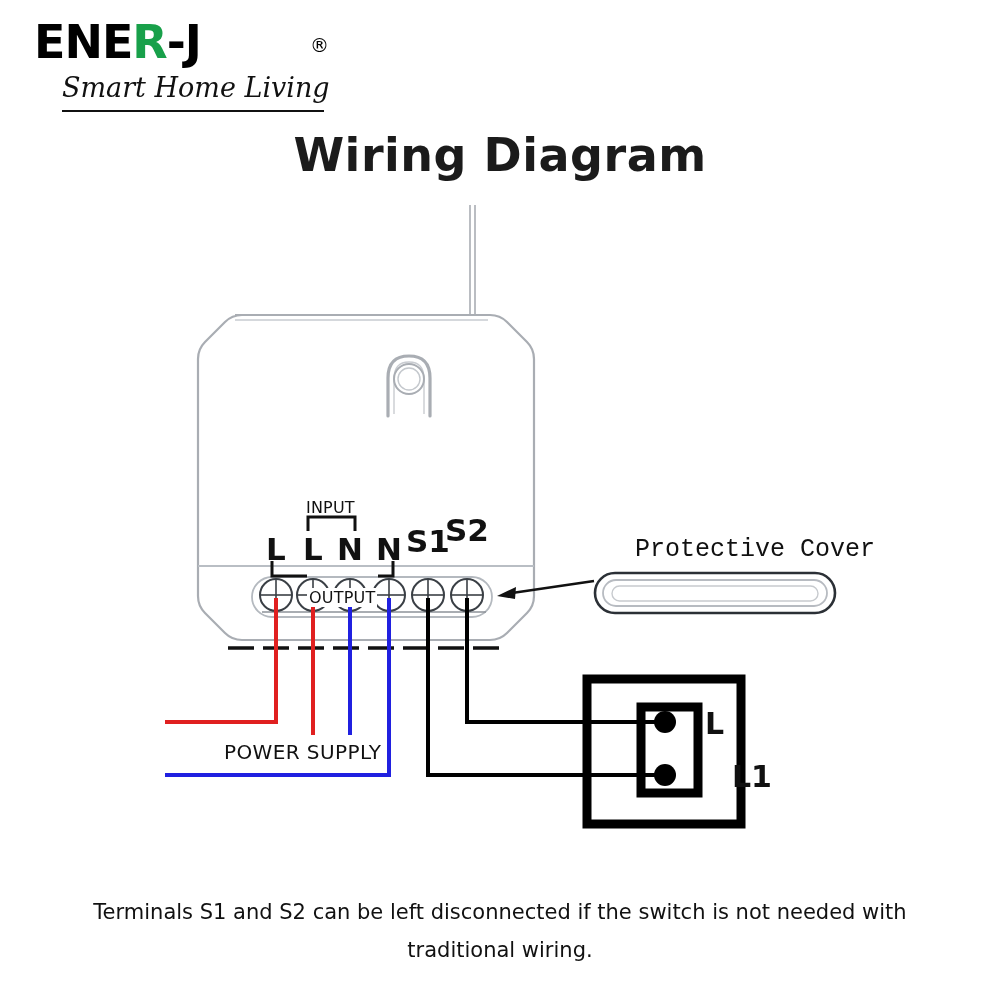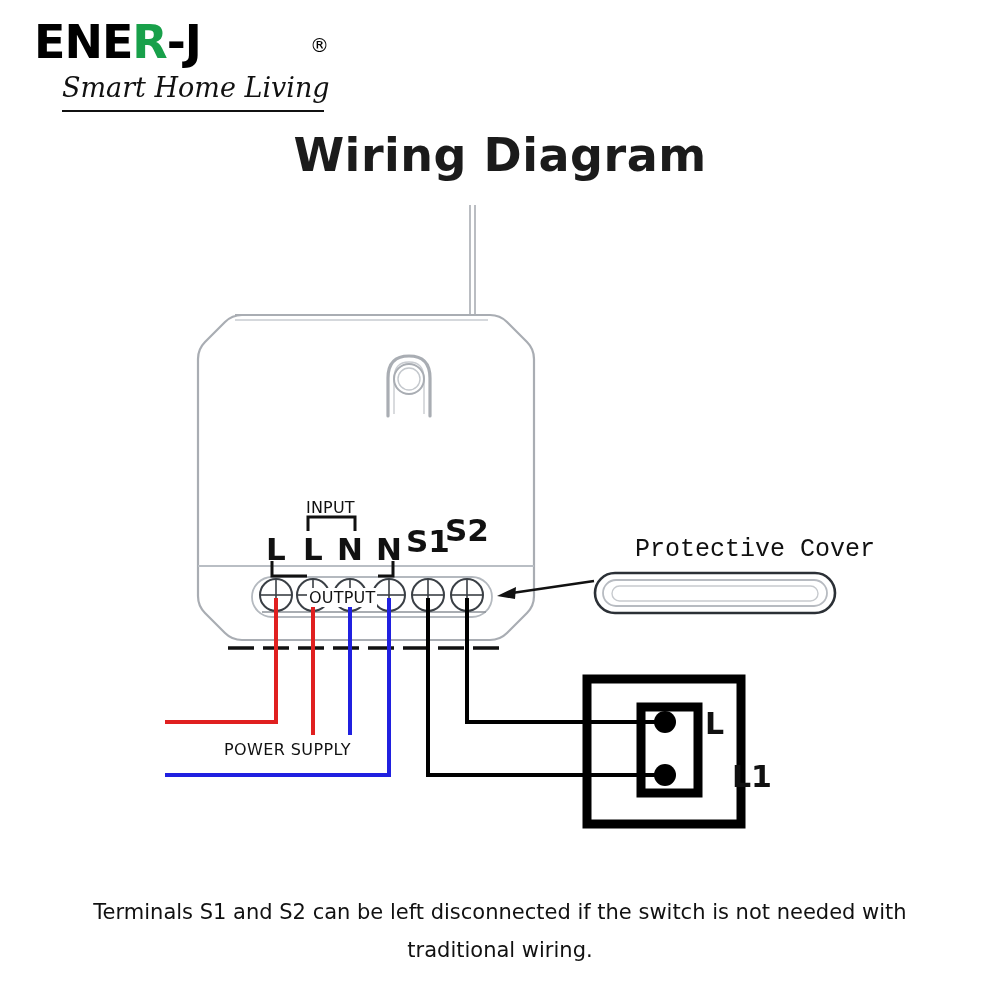--- a/index.html
+++ b/index.html
@@ -106,21 +106,21 @@
     width: 44px;
   }
   #label-input, #label-output {
     font-family: "DejaVu Sans", sans-serif;
     font-size: 16px;
     font-weight: normal;
     letter-spacing: 0.2px;
   }
   #label-power-supply {
     font-family: "DejaVu Sans", sans-serif;
-    font-size: 16px;
+    font-size: 20px;
     font-weight: normal;
     letter-spacing: 0.4px;
   }
   #label-protective-cover {
     font-family: Liberation Mono, monospace;
     font-size: 25px;
   }
   .sw-letter {
     font-family: "DejaVu Sans", sans-serif;
     font-size: 30px;

